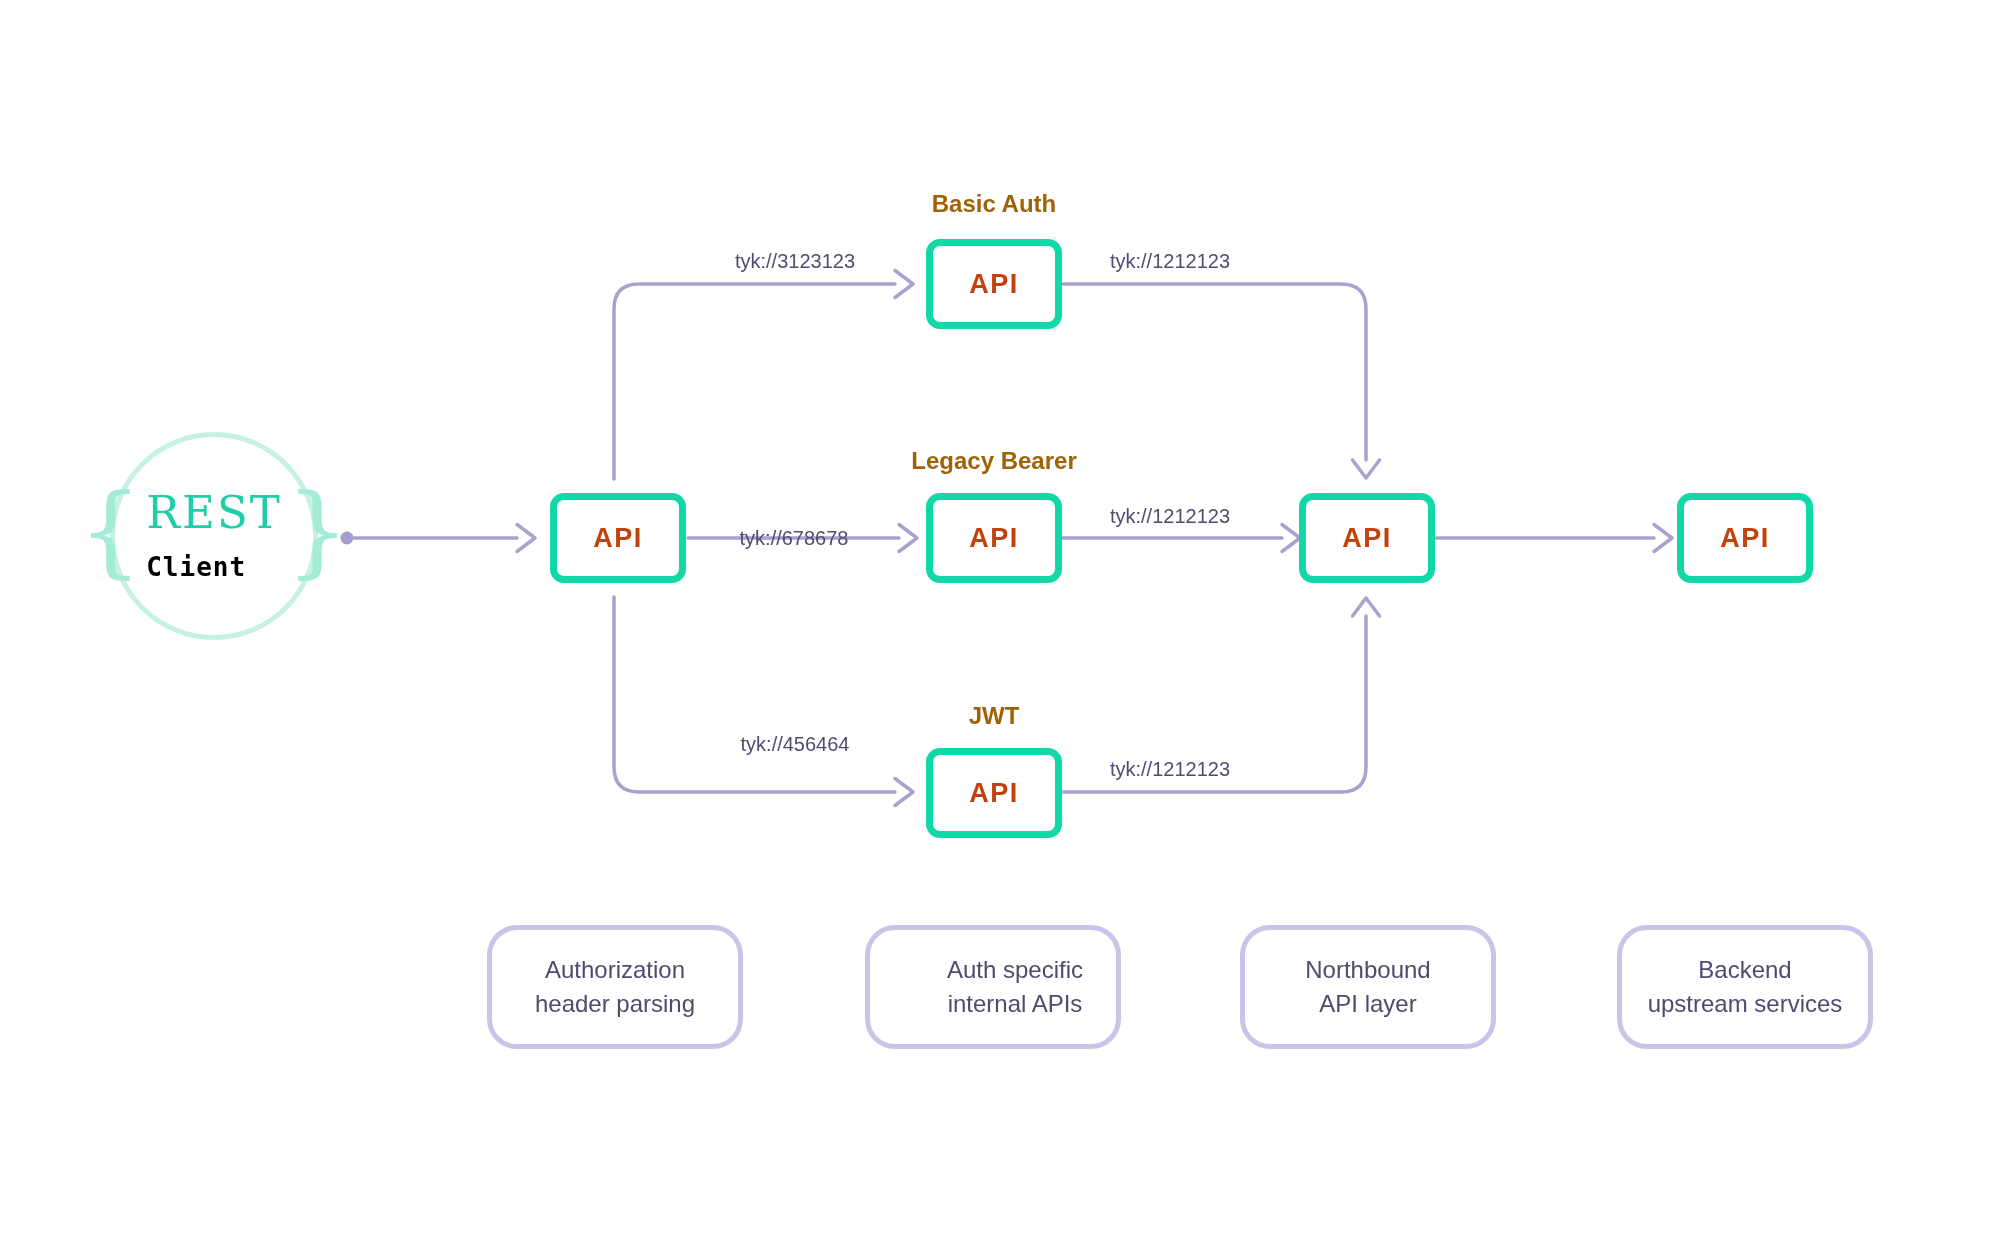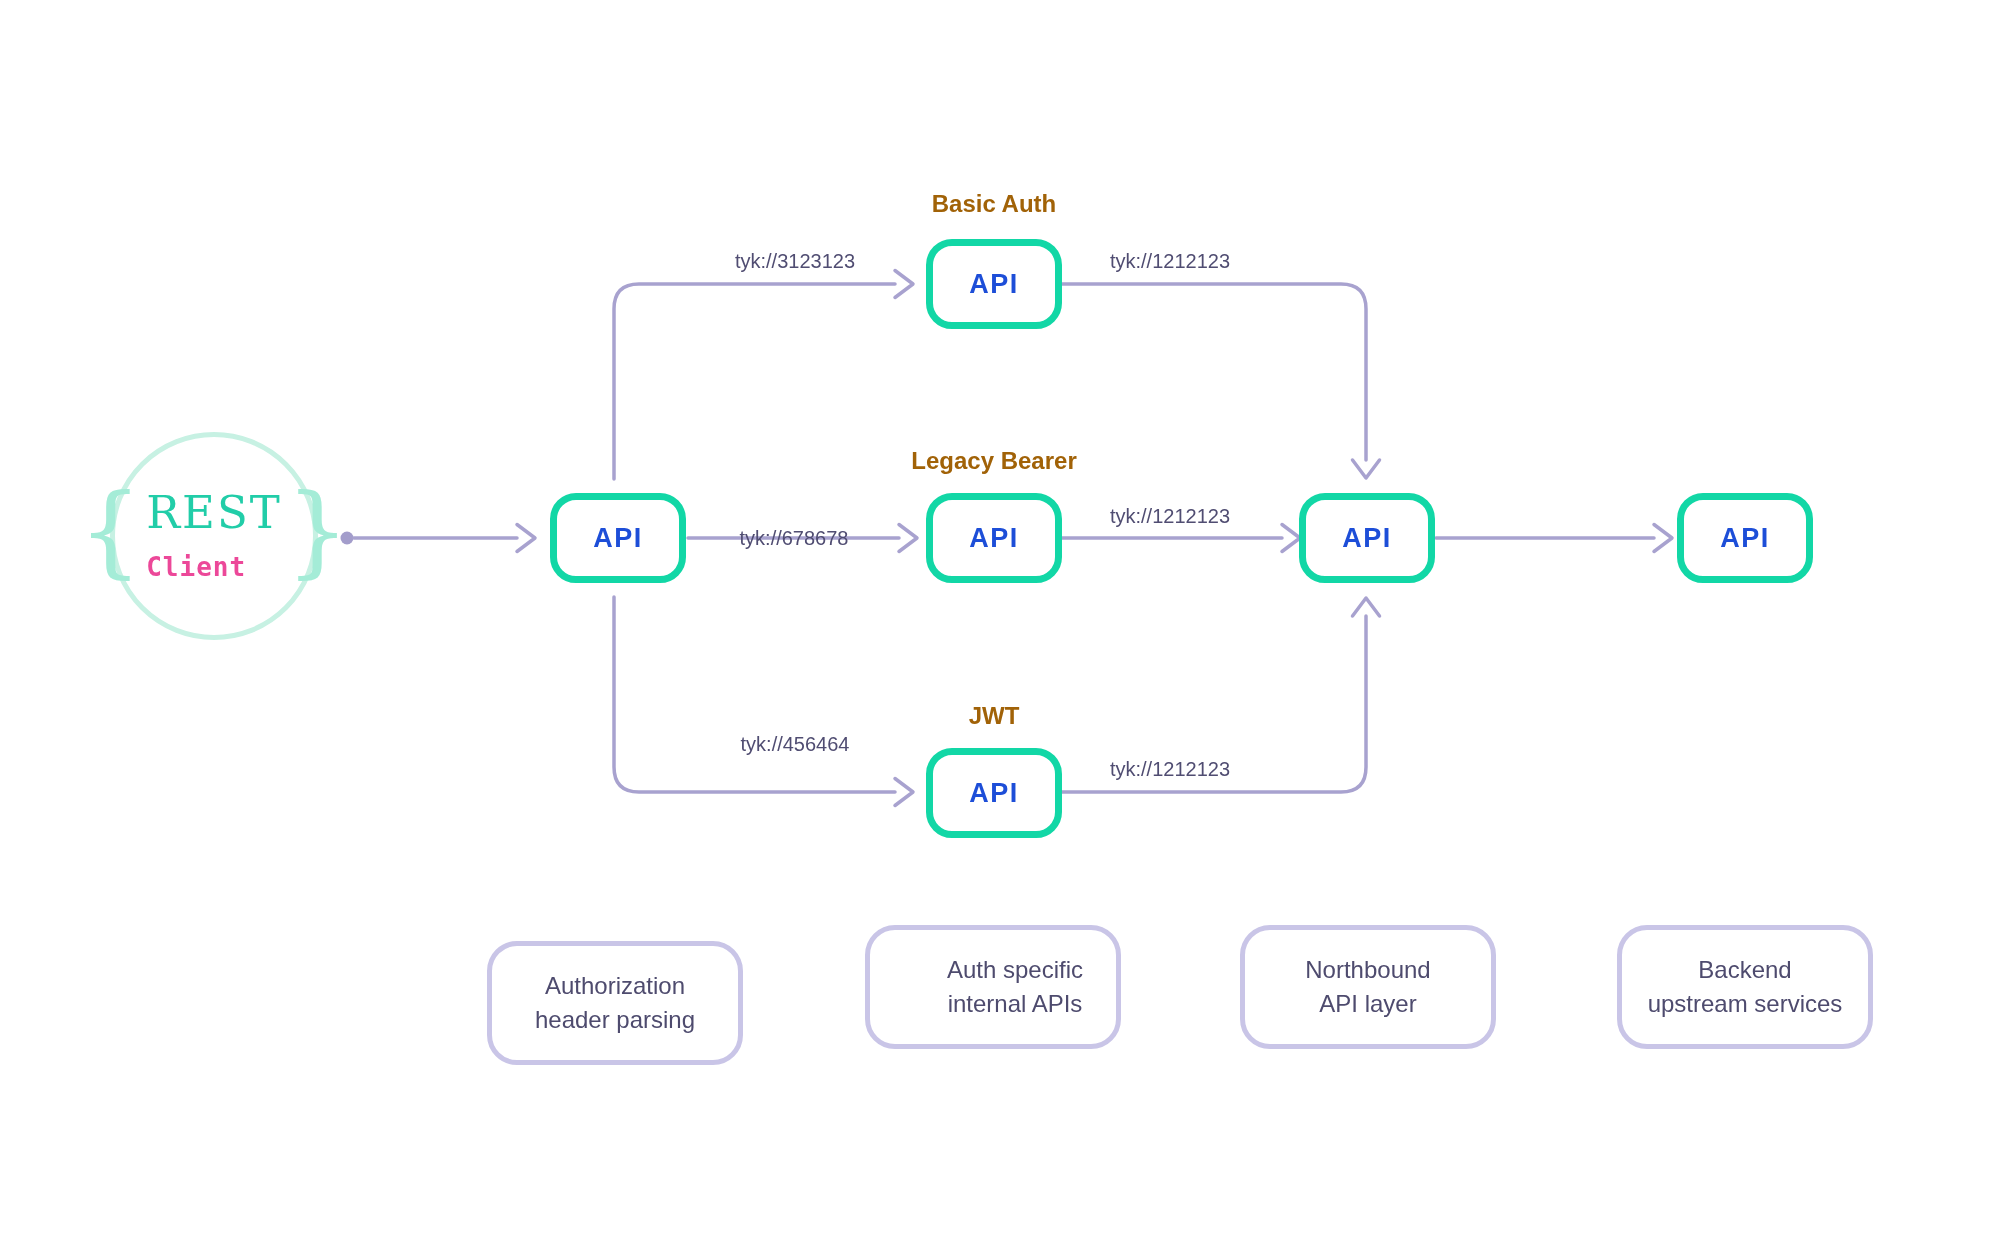--- a/index.html
+++ b/index.html
@@ -5,23 +5,23 @@
   html,body{margin:0;padding:0;background:#ffffff;}
   .stage{
     position:relative;width:2000px;height:1250px;background:#ffffff;overflow:hidden;
     font-family:"Liberation Sans", sans-serif;
   }
   .wires{position:absolute;left:0;top:0;width:2000px;height:1250px;}
   .wires path{fill:none;stroke:#A8A2CF;stroke-width:3.5;stroke-linecap:round;stroke-linejoin:round;}
 
   .api-box{
     position:absolute;width:136px;height:90px;box-sizing:border-box;
-    background:#ffffff;border:7px solid #12D7A6;border-radius:26px;
+    background:#ffffff;border:7px solid #12D7A6;border-radius:14px;
     display:flex;align-items:center;justify-content:center;
-    color:#1d4ed8;font-size:27px;font-weight:bold;letter-spacing:1.5px;
+    color:#c2410c;font-size:27px;font-weight:bold;letter-spacing:1.5px;
   }
   .branch-title{
     position:absolute;transform:translateX(-50%);
     color:#a16207;font-size:24px;font-weight:bold;white-space:nowrap;
   }
   .edge-label{
     position:absolute;transform:translateX(-50%);
     color:#504D72;font-size:20px;white-space:nowrap;
   }
   .footnote{
@@ -40,21 +40,21 @@
     font-family:"DejaVu Serif", serif;font-size:100px;font-weight:normal;
     color:#A4ECD7;line-height:0.8;padding-bottom:10px;
   }
   .client-text{display:flex;flex-direction:column;}
   .client-title{
     font-family:"DejaVu Serif", serif;font-size:45px;color:#21CDA8;
     letter-spacing:2px;line-height:1.0;
   }
   .client-subtitle{
     font-family:"DejaVu Sans Mono", monospace;font-size:26px;font-weight:bold;
-    color:#ec4899;letter-spacing:1px;margin-top:17px;
+    color:#000000;letter-spacing:1px;margin-top:17px;
   }
 </style>
 </head>
 <body>
 
 <div class="stage">
 
   <svg class="wires" viewBox="0 0 2000 1250">
 
     <circle cx="347" cy="538" r="6.5" fill="#A39DCB"></circle>
@@ -106,21 +106,21 @@
   <div class="api-box" style="left:1299px;top:493px;">API</div>
   <div class="api-box" style="left:1677px;top:493px;">API</div>
 
   <div class="edge-label" style="left:795px;top:250px;">tyk://3123123</div>
   <div class="edge-label" style="left:794px;top:527px;">tyk://678678</div>
   <div class="edge-label" style="left:795px;top:733px;">tyk://456464</div>
   <div class="edge-label" style="left:1170px;top:250px;">tyk://1212123</div>
   <div class="edge-label" style="left:1170px;top:505px;">tyk://1212123</div>
   <div class="edge-label" style="left:1170px;top:758px;">tyk://1212123</div>
 
-  <div class="footnote" style="left:487px;margin-top:16px;">
+  <div class="footnote" style="left:487px;">
     <span>Authorization</span>
     <span>header parsing</span>
   </div>
   <div class="footnote" style="left:865px;padding-left:44px;">
     <span>Auth specific</span>
     <span>internal APIs</span>
   </div>
   <div class="footnote" style="left:1617px;">
     <span>Backend</span>
     <span>upstream services</span>

